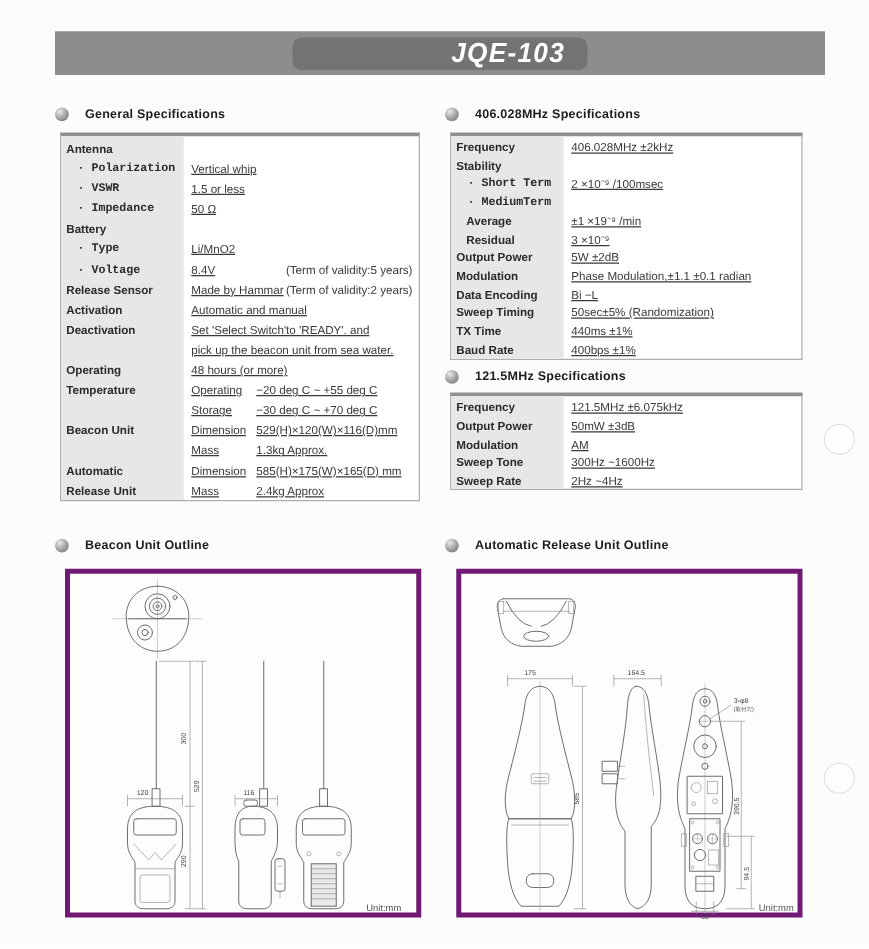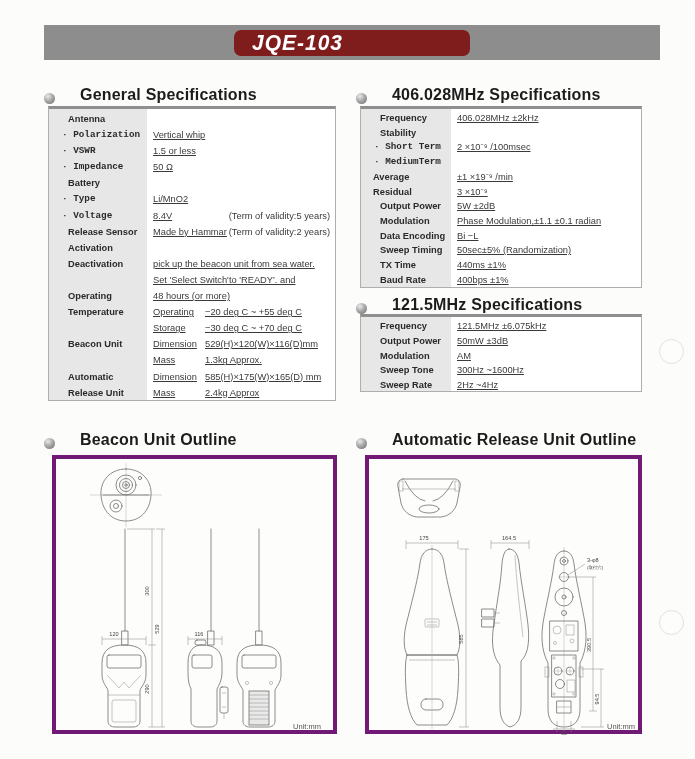--- a/index.html
+++ b/index.html
@@ -2,42 +2,42 @@
 <html><head>
 <meta charset="utf-8">
 <style>
   html,body{margin:0;padding:0;background:#fff;}
   #stage{position:relative;width:695px;height:759px;background:#fcfcfb;overflow:hidden;
          font-family:"Liberation Sans",sans-serif;color:#333;}
 
   
   .banner{position:absolute;left:44px;top:25px;width:616px;height:35px;background:#8d8d8d;
           display:flex;align-items:center;justify-content:center;}
-  .banner-plate{background:#7f1d1d;border-radius:7px;height:26px;min-width:200px;
-                display:flex;align-items:center;justify-content:flex-start;padding:0 18px;}
+  .banner-plate{background:#737373;border-radius:7px;height:26px;min-width:200px;
+                display:flex;align-items:center;justify-content:flex-end;padding:0 18px;}
   .banner-title{color:#fff;font-weight:bold;font-style:italic;font-size:21px;letter-spacing:1px;
                 transform:scaleY(1.05);}
 
   
-  .sec-head{position:absolute;display:flex;align-items:flex-end;gap:25px;font-weight:bold;
-            font-size:16px;color:#1c1c1c;letter-spacing:.2px;}
+  .sec-head{position:absolute;display:flex;align-items:center;gap:13px;font-weight:bold;
+            font-size:10px;color:#1c1c1c;letter-spacing:.2px;}
   .bullet{width:11px;height:11px;border-radius:50%;flex:none;
           background:radial-gradient(circle at 35% 30%, #eaeaea 0%, #a9a9a9 45%, #696969 100%);}
 
   
   .spec-table{position:absolute;background:#fff;border:1px solid #aeaeae;border-top:3px solid #8f8f8f;
               font-size:9.3px;color:#3a3a3a;box-sizing:border-box;padding:2px 0;}
   .spec-table::before{content:"";position:absolute;left:0;top:0;bottom:0;background:#e7e7e7;z-index:0;}
   .general::before{width:98px;}
   .right-t::before{width:90px;}
   .trow{position:relative;display:flex;z-index:1;}
   .g .trow{line-height:16.1px;}
   .t406 .trow{line-height:14.7px;}
   .t121 .trow{line-height:14.8px;}
-  .tl{flex:none;font-weight:bold;color:#2a2a2a;padding-left:19px;box-sizing:border-box;}
+  .tl{flex:none;font-weight:bold;color:#2a2a2a;padding-left:4px;box-sizing:border-box;}
   .general .tl{width:98px;}
   .right-t .tl{width:90px;}
   .ind .tl{padding-left:13px;font-family:Liberation Mono, monospace;}
   .ind2 .tl{padding-left:12px;}
   .tv{padding-left:6px;flex:1;text-decoration:underline;}
   .tn{position:absolute;right:5px;top:0;white-space:nowrap;}
   .pair{display:flex;}
   .pl{flex:none;width:52px;}
 
   
@@ -104,26 +104,27 @@
         <div class="tv">8.4V</div>
         <div class="tn">(Term of validity:5 years)</div>
       </div>
     <div class="trow">
         <div class="tl">Release Sensor</div>
         <div class="tv">Made by Hammar</div>
         <div class="tn">(Term of validity:2 years)</div>
       </div>
     <div class="trow">
         <div class="tl">Activation</div>
+        <div class="tv">Automatic and manual</div>
       </div>
     <div class="trow">
         <div class="tl">Deactivation</div>
         <div class="tv">
+          <div>Set 'Select Switch'to 'READY'. and</div>
           <div>pick up the beacon unit from sea water.</div>
-          <div>Set 'Select Switch'to 'READY'. and</div>
         </div>
       </div>
     <div class="trow">
         <div class="tl">Operating</div>
         <div class="tv">48 hours (or more)</div>
       </div>
     <div class="trow">
         <div class="tl">Temperature</div>
         <div class="tv">
       <div class="pair">

